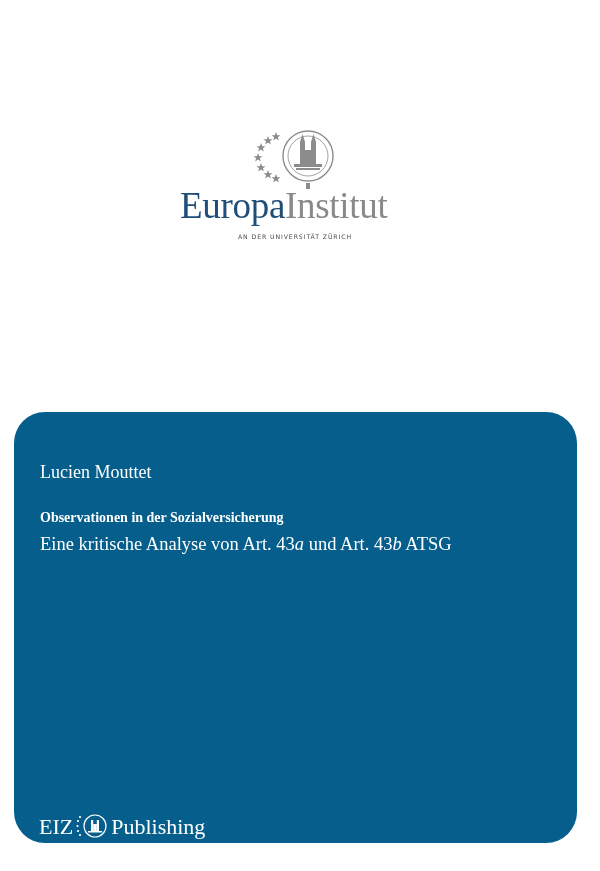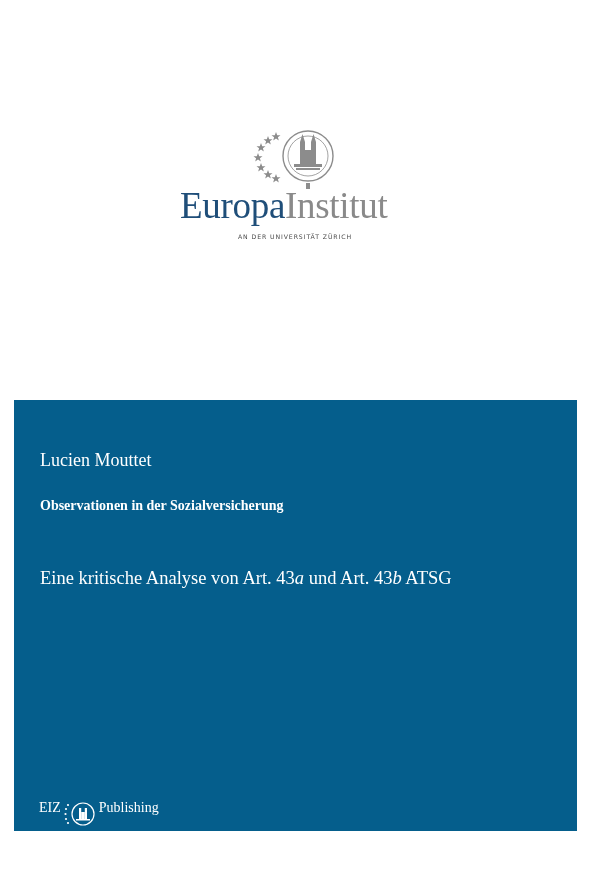--- a/index.html
+++ b/index.html
@@ -15,38 +15,39 @@
       font-family: "Liberation Serif", serif; font-size: 37px; line-height: 40px;
       white-space: nowrap; letter-spacing: -0.3px;
     }
     .brand .europa { color: #1f4e79; }
     .brand .institut { color: #8a8a8a; }
     .tagline {
       position: absolute; left: 180px; top: 233px; width: 230px; text-align: center;
       font-family: "DejaVu Sans", sans-serif; font-size: 6.2px; letter-spacing: 0.9px; color: #4a4a4a;
     }
     .cover-panel {
-      position: absolute; left: 14px; top: 400px; width: 563px; height: 431px;
+      position: absolute; left: 14px; top: 412px; width: 563px; height: 431px;
       background: #055e8c;
+      border-radius: 31px;
     }
     .author {
       position: absolute; left: 26px; top: 50px; color: #ffffff;
       font-family: "Liberation Serif", serif; font-size: 18px;
     }
     .title {
       position: absolute; left: 26px; top: 98px; color: #ffffff;
       font-family: "Liberation Serif", serif; font-size: 14px; font-weight: bold; white-space: nowrap;
     }
     .subtitle {
       position: absolute; left: 26px; top: 122px; color: #ffffff;
-      font-family: "Liberation Serif", serif; font-size: 18.5px; white-space: nowrap; margin-top: 46px;
+      font-family: "Liberation Serif", serif; font-size: 18.5px; white-space: nowrap;
     }
     .publisher {
       position: absolute; left: 25px; top: 400px; color: #ffffff; height: 28px;
-      display: flex; align-items: flex-start; font-family: "Liberation Serif", serif; font-size: 14px;
+      display: flex; align-items: flex-end; font-family: "Liberation Serif", serif; font-size: 22px;
     }
     .publisher .pub-emblem { width: 34px; height: 28px; margin: 0 2px; }
   </style>
 </head>
 <body>
 
 <div class="logo-area">
   <svg class="emblem" viewBox="0 0 92 62">
     <g fill="#8c8c8c">
       <polygon points="30,4 31.2,7.2 34.5,7.3 31.9,9.3 32.8,12.5 30,10.6 27.2,12.5 28.1,9.3 25.5,7.3 28.8,7.2"></polygon>

